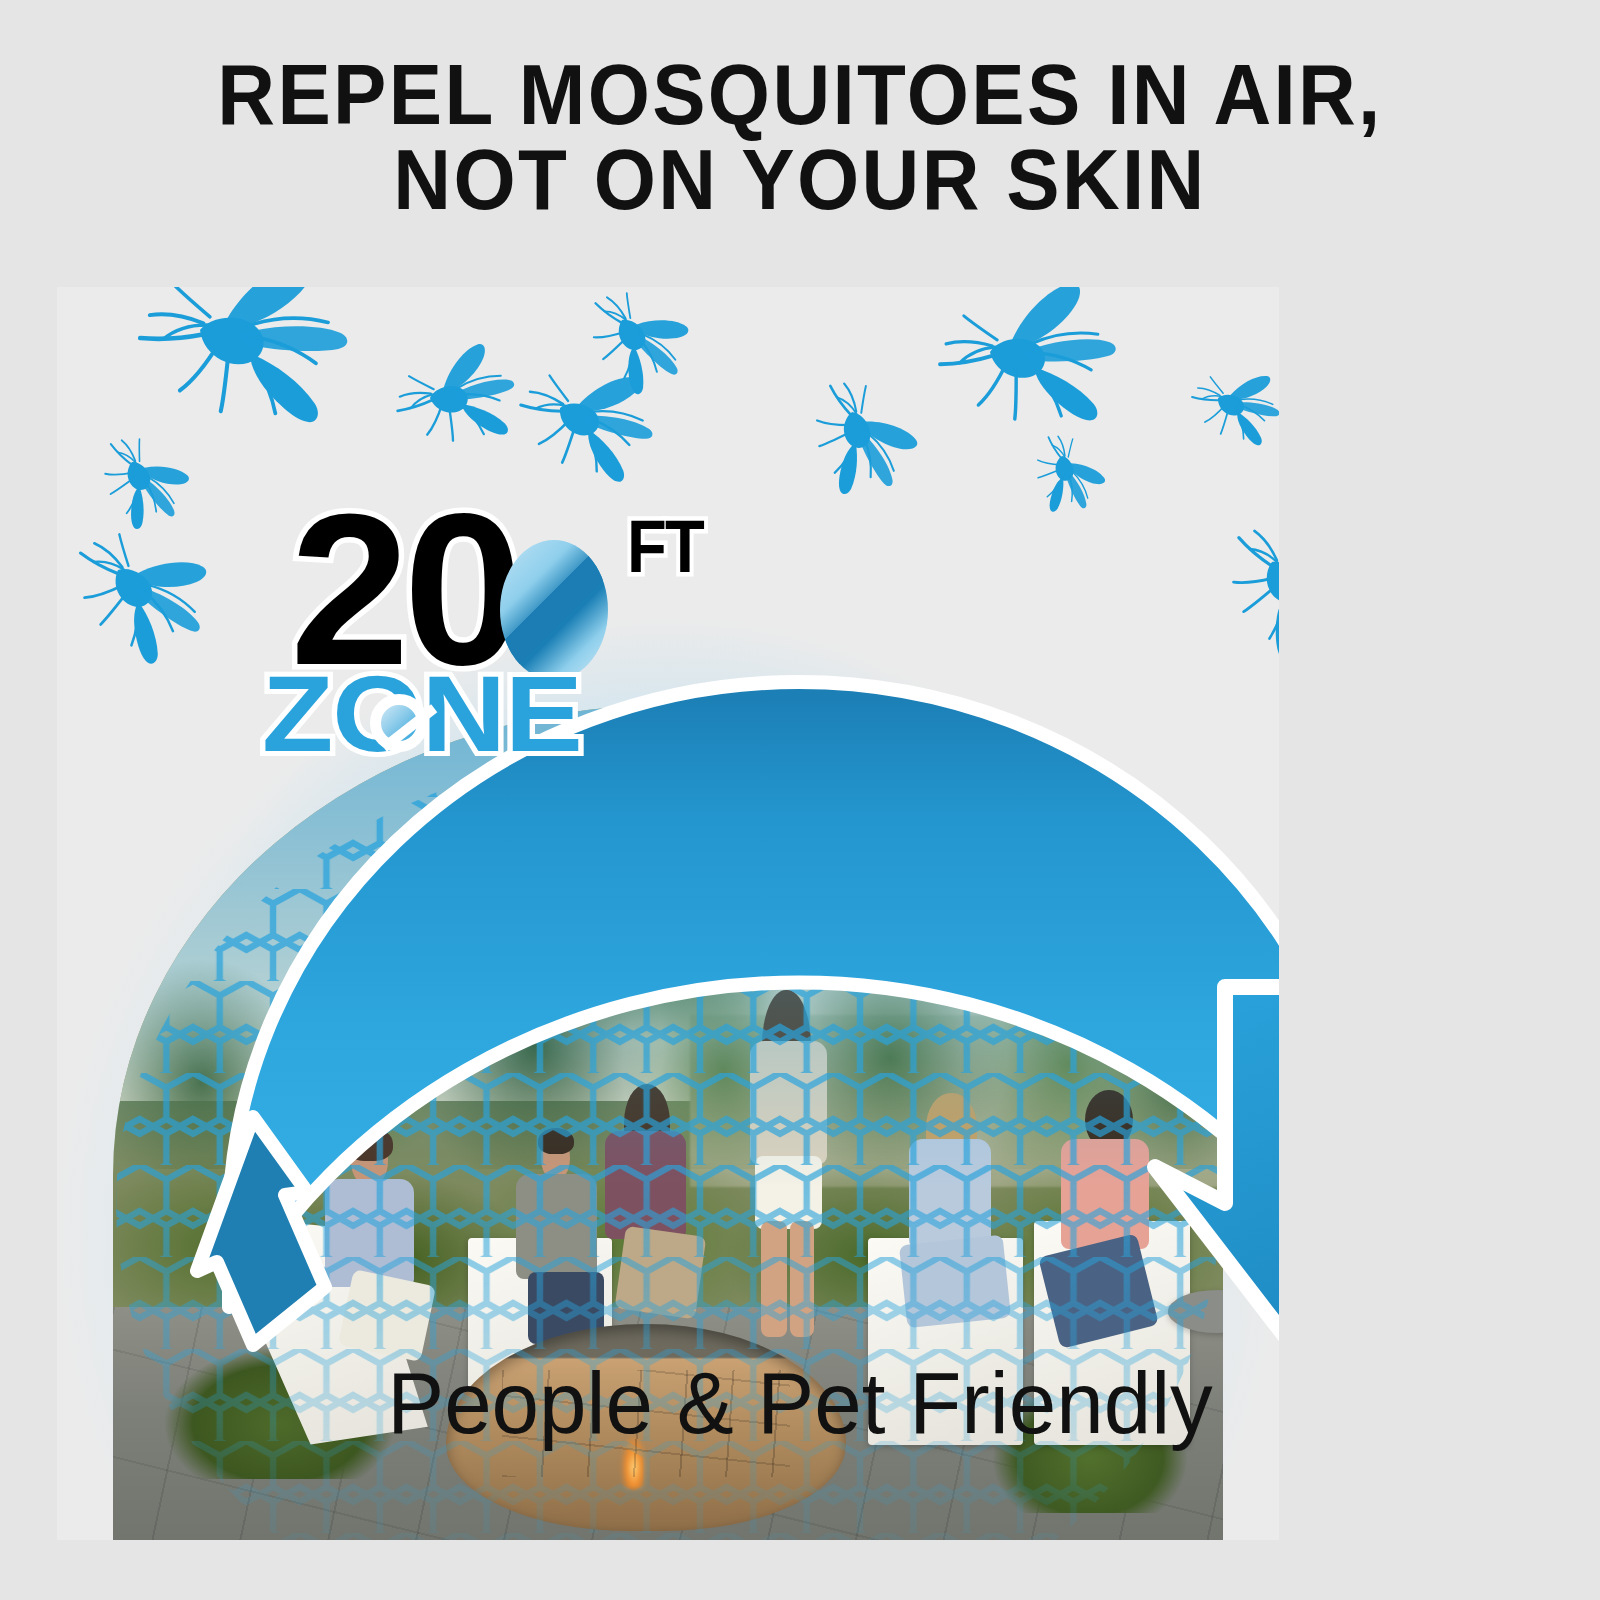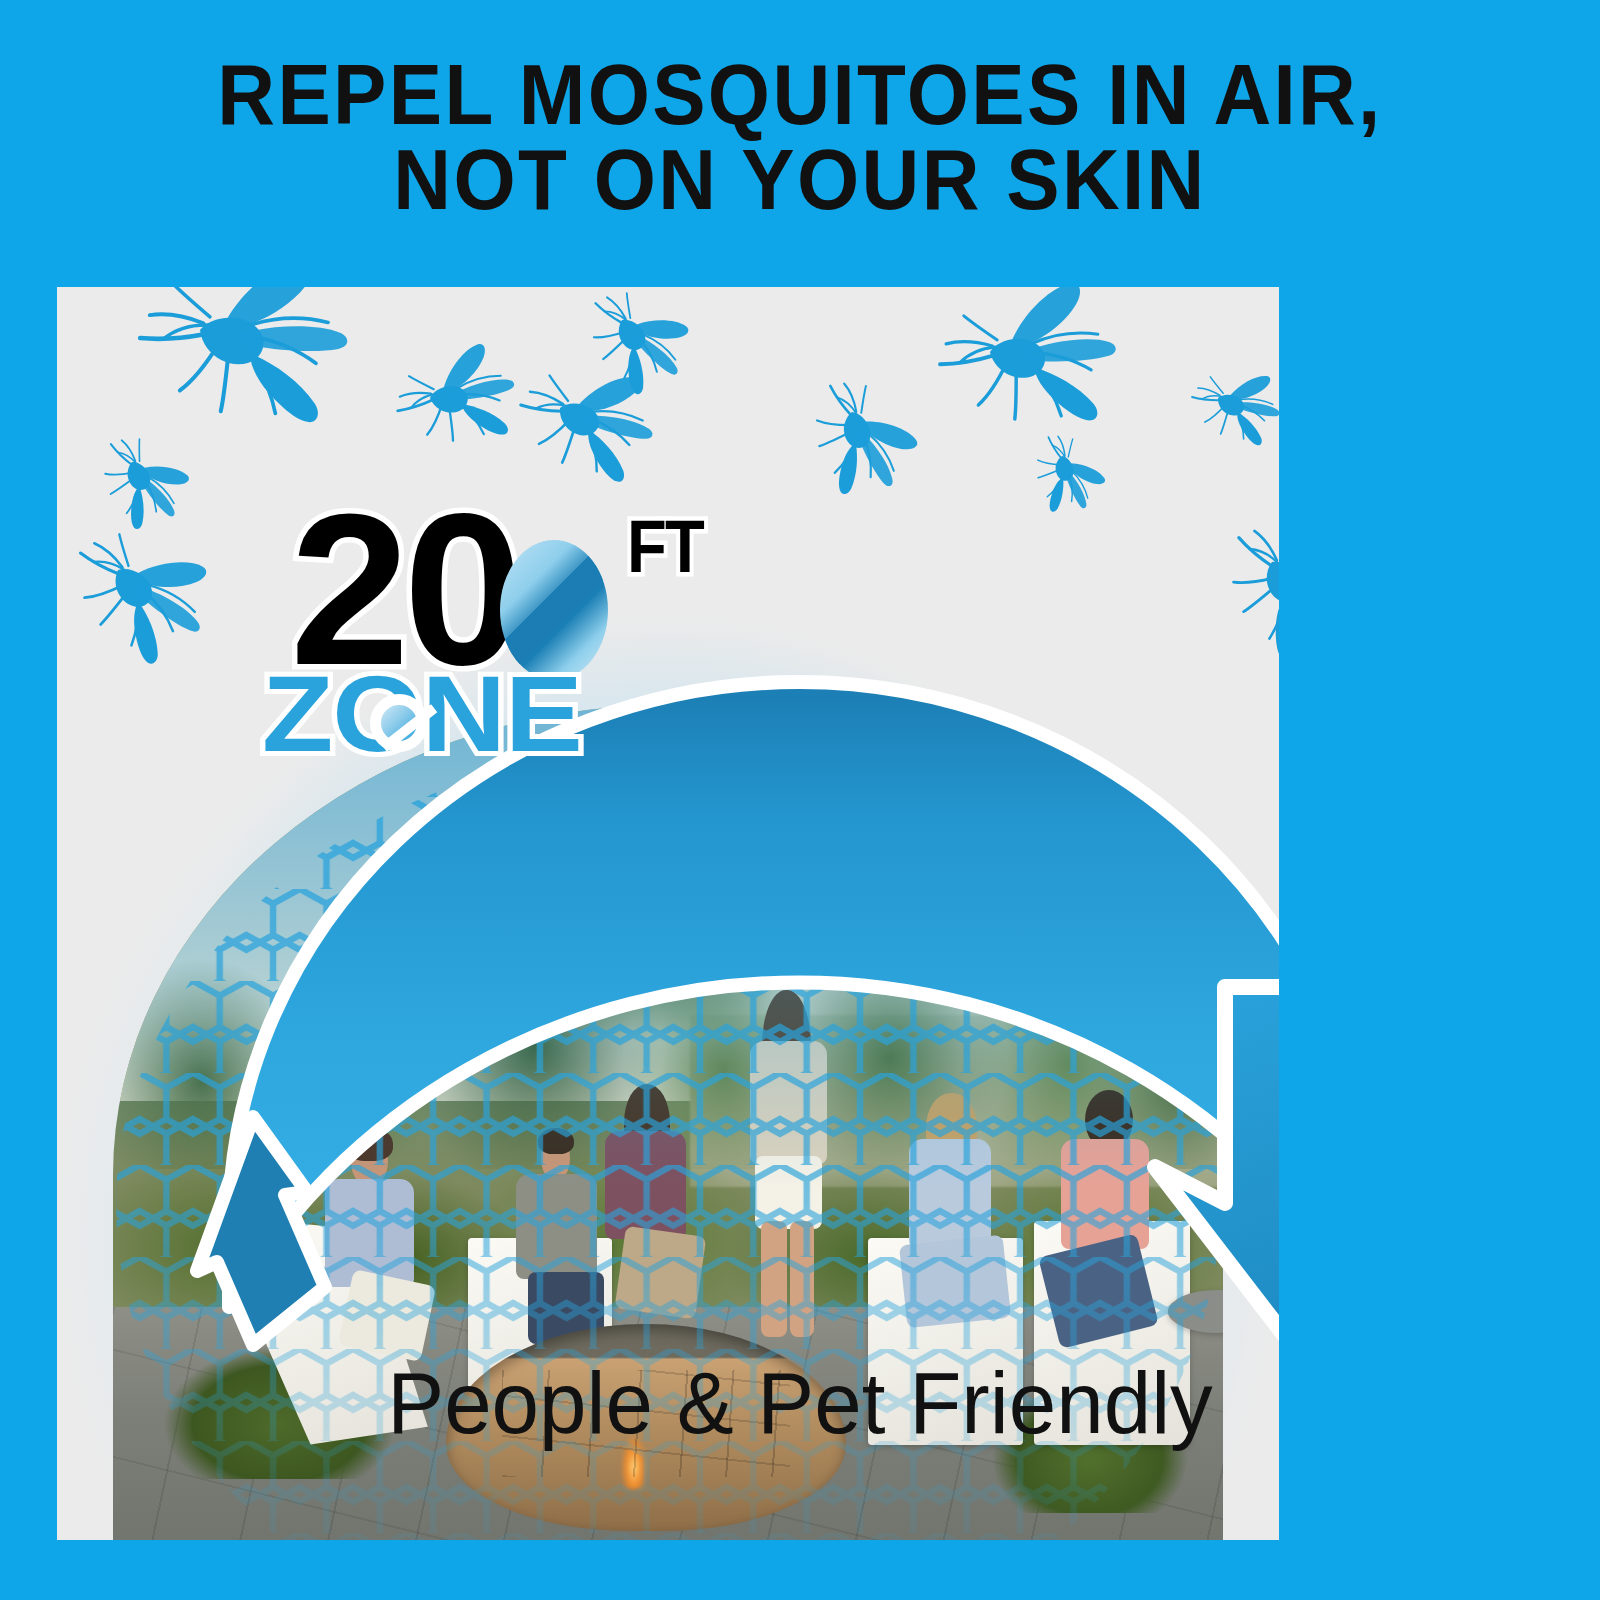--- a/index.html
+++ b/index.html
@@ -1,19 +1,19 @@
 <!DOCTYPE html>
 <html><head>
 <meta charset="utf-8">
 <style>
   html,body{margin:0;padding:0;background:#fff;}
   body{width:1600px;height:1600px;overflow:hidden;
        font-family:"Liberation Sans","DejaVu Sans",sans-serif;}
 
-  #stage{position:relative;width:1600px;height:1600px;background:#0ea5e9;}
+  #stage{position:relative;width:1600px;height:1600px;background:#e5e5e5;}
 
   
   .headline{
     position:absolute;left:0;top:52px;width:1600px;
     text-align:center;color:#111111;
     font-family:"Liberation Sans","DejaVu Sans",sans-serif;
     font-weight:bold;font-size:86px;line-height:0.99;
     letter-spacing:2.5px;
     transform:scaleX(0.93);transform-origin:50% 0;
     white-space:pre-line;

